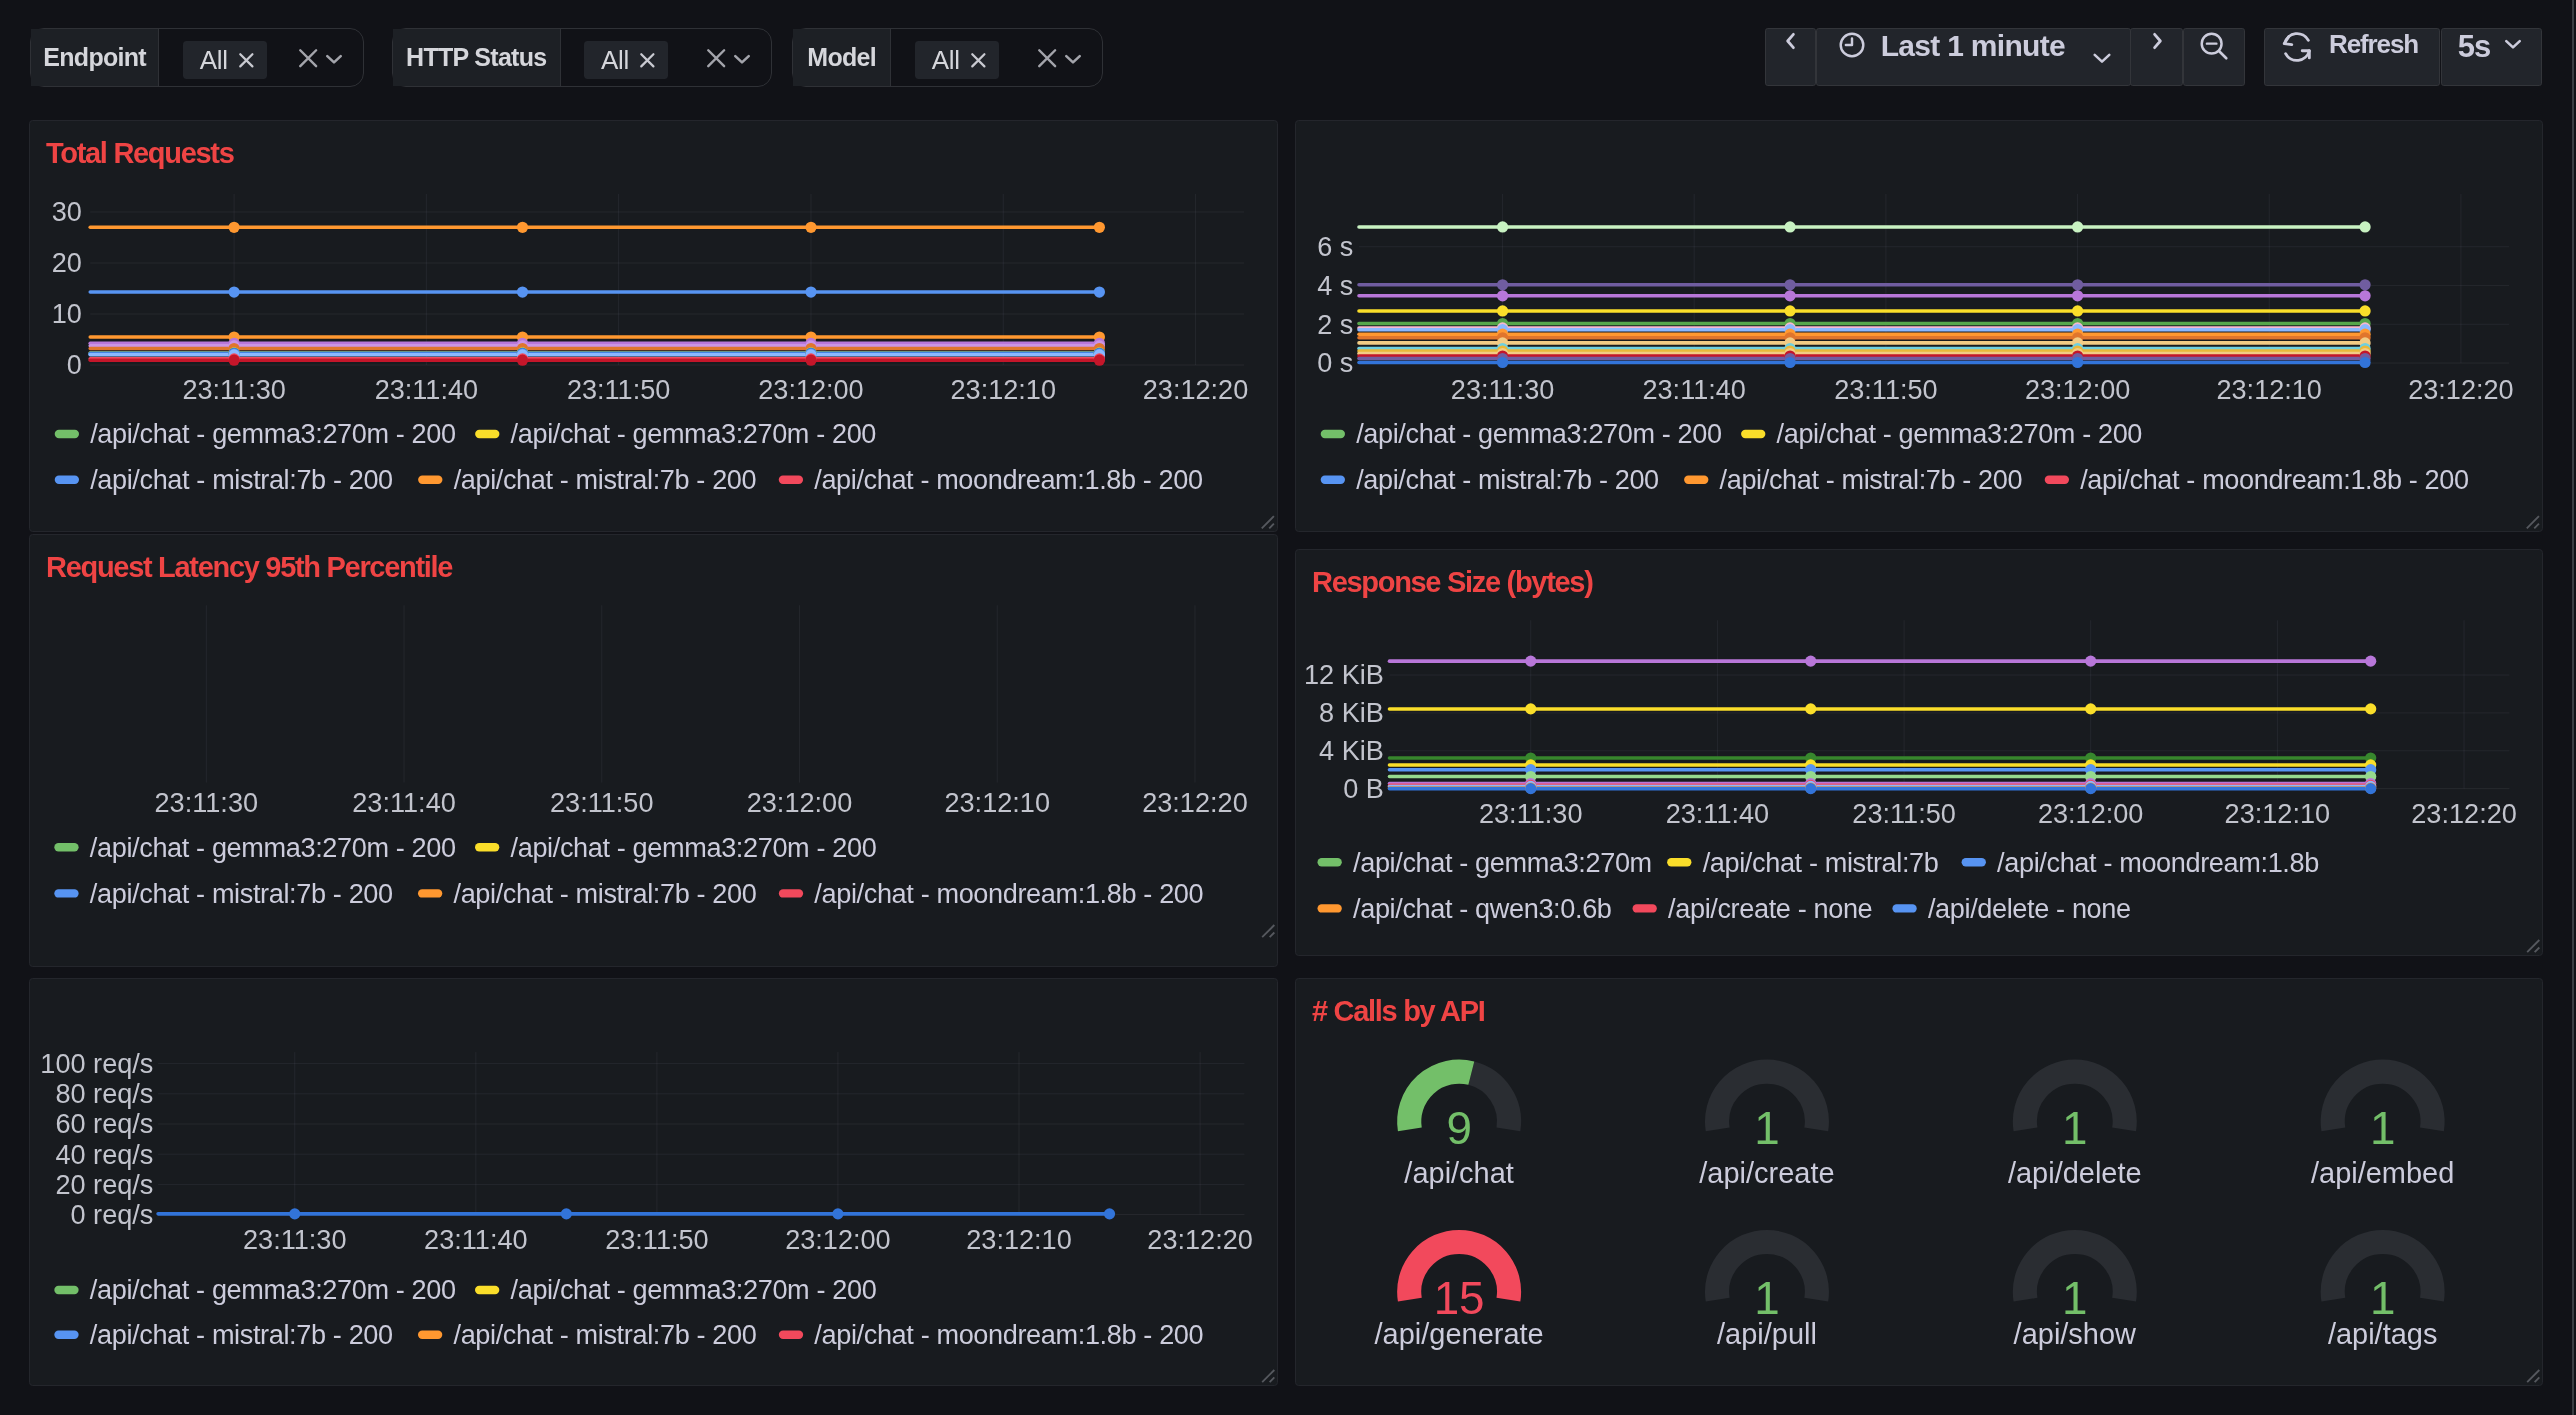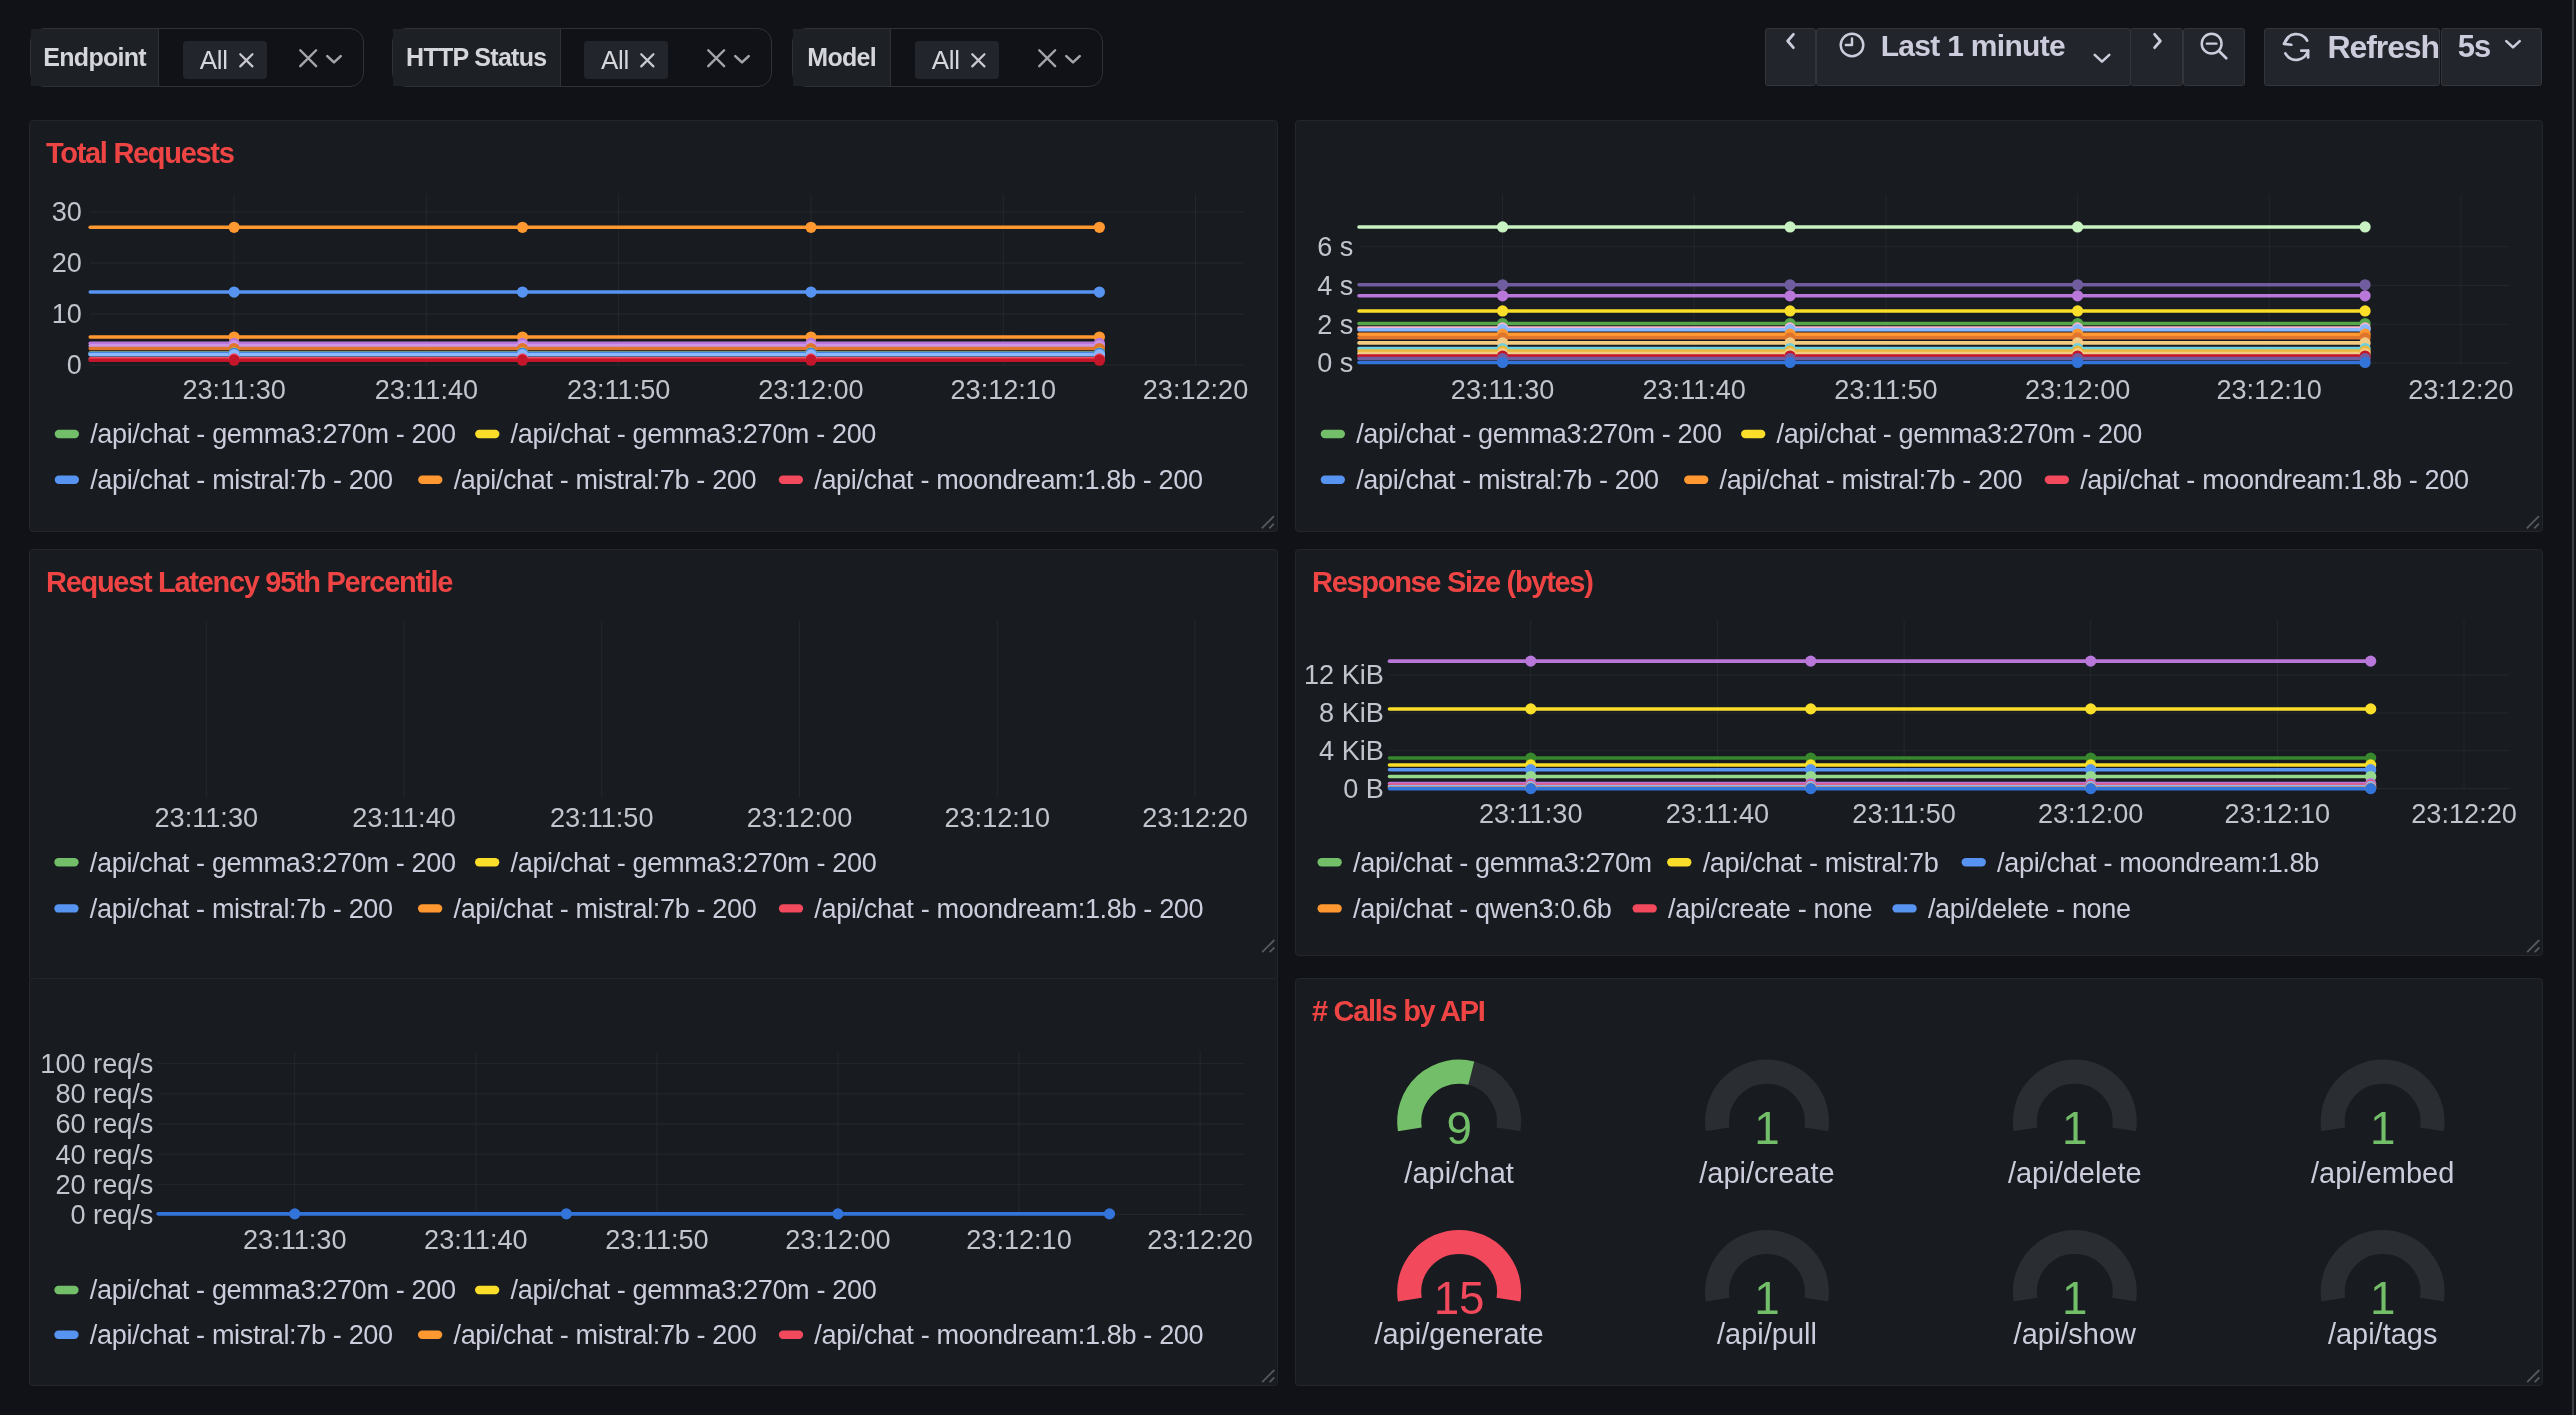--- a/index.html
+++ b/index.html
@@ -4,21 +4,21 @@
 html,body { width:2576px; height:1415px; background:#111217; font-family:"Liberation Sans", sans-serif; overflow:hidden; }
 .panel { position:absolute; background:#181b1f; border:0.9px solid #24262c; border-radius:3.7px; }
 .ptitle { position:absolute; left:16px; top:16px; font-size:29px; font-weight:700; color:#ef4444; letter-spacing:-1.3px; }
 .vgroup { position:absolute; top:28px; height:59px; display:flex; border:0.9px solid #2f3136; border-radius:14px; background:#111217;justify-content:flex-end; }
 .vlabel { height:100%; background:#1d2025; display:flex; align-items:center; justify-content:center; color:#d5d6db; font-size:25px; font-weight:700; letter-spacing:-0.7px; border-right:0.9px solid #2f3136; }
 .vval { position:relative; height:100%; }
 .chip { position:absolute; top:12px; height:38px; background:#22252b; border-radius:3.7px; display:flex; align-items:center; padding:0 11.2px 0 17px; color:#d5d6db; font-size:26px; letter-spacing:-0.3px; }
 .chip span { margin-right:9.3px; }
 .vx, .vchev { position:absolute; top:18px; }
 .btn { position:absolute; top:28px; height:58px; background:#22252b; border:0.9px solid #33353a; border-radius:2.8px; display:flex; justify-content:center; }
-.btxt { color:#ccccdc; font-size:32px; font-weight:700; letter-spacing:-1.1px; }
+.btxt { color:#ccccdc; font-size:26px; font-weight:700; letter-spacing:-1.1px; }
 .scroll { position:absolute; right:1.9px; top:0; width:1.9px; height:100%; background:#3a3d42; }
 </style></head>
 <body>
 <div class="vgroup" style="left:30px;width:334px">
 <div class="vlabel" style="width:129px">Endpoint</div>
 <div class="vval" style="width:205px">
 <div class="chip" style="left:23.4px">
         <span>All</span>
         <svg width="18.7" height="18.7" viewBox="0 0 20 20" style="">
           <path d="M 3.5 3.5 L 16.5 16.5 M 16.5 3.5 L 3.5 16.5" stroke="#c9cad1" stroke-width="2.4" stroke-linecap="round" fill="none"></path>
@@ -317,21 +317,21 @@
       <text x="514" y="345" font-size="29" fill="#ccccdc" letter-spacing="-0.4">/api/chat - gemma3:270m - 200</text>
       <rect x="26" y="379.5" width="26" height="9" rx="4.5" fill="#5794f2"></rect>
       <text x="64" y="394" font-size="29" fill="#ccccdc" letter-spacing="-0.4">/api/chat - mistral:7b - 200</text>
       <rect x="415" y="379.5" width="26" height="9" rx="4.5" fill="#ff9830"></rect>
       <text x="453" y="394" font-size="29" fill="#ccccdc" letter-spacing="-0.4">/api/chat - mistral:7b - 200</text>
       <rect x="801" y="379.5" width="26" height="9" rx="4.5" fill="#f2495c"></rect>
       <text x="839" y="394" font-size="29" fill="#ccccdc" letter-spacing="-0.4">/api/chat - moondream:1.8b - 200</text>
       <path d="M 1317 436 L 1330 423 M 1325 436 L 1330 431" stroke="#55585e" stroke-width="2" fill="none"></path>
     </svg>
   </div>
-<div class="panel" style="left:29px;top:549px;width:1249px;height:433px">
+<div class="panel" style="left:29px;top:534px;width:1249px;height:433px">
     <div class="ptitle">Request Latency 95th Percentile</div>
     <svg width="1249" height="407" viewBox="0 0 1336 435" style="position:absolute;left:0;top:0">
       <line x1="188.6" y1="75" x2="188.6" y2="264.6" stroke="rgba(204,204,220,0.08)" stroke-width="1"></line>
       <line x1="400.1" y1="75" x2="400.1" y2="264.6" stroke="rgba(204,204,220,0.08)" stroke-width="1"></line>
       <line x1="611.6" y1="75" x2="611.6" y2="264.6" stroke="rgba(204,204,220,0.08)" stroke-width="1"></line>
       <line x1="823.1" y1="75" x2="823.1" y2="264.6" stroke="rgba(204,204,220,0.08)" stroke-width="1"></line>
       <line x1="1034.6" y1="75" x2="1034.6" y2="264.6" stroke="rgba(204,204,220,0.08)" stroke-width="1"></line>
       <line x1="1246.1" y1="75" x2="1246.1" y2="264.6" stroke="rgba(204,204,220,0.08)" stroke-width="1"></line>
       <text x="188.6" y="296" text-anchor="middle" font-size="29" fill="#c2c4cd">23:11:30</text>
       <text x="400.1" y="296" text-anchor="middle" font-size="29" fill="#c2c4cd">23:11:40</text>

